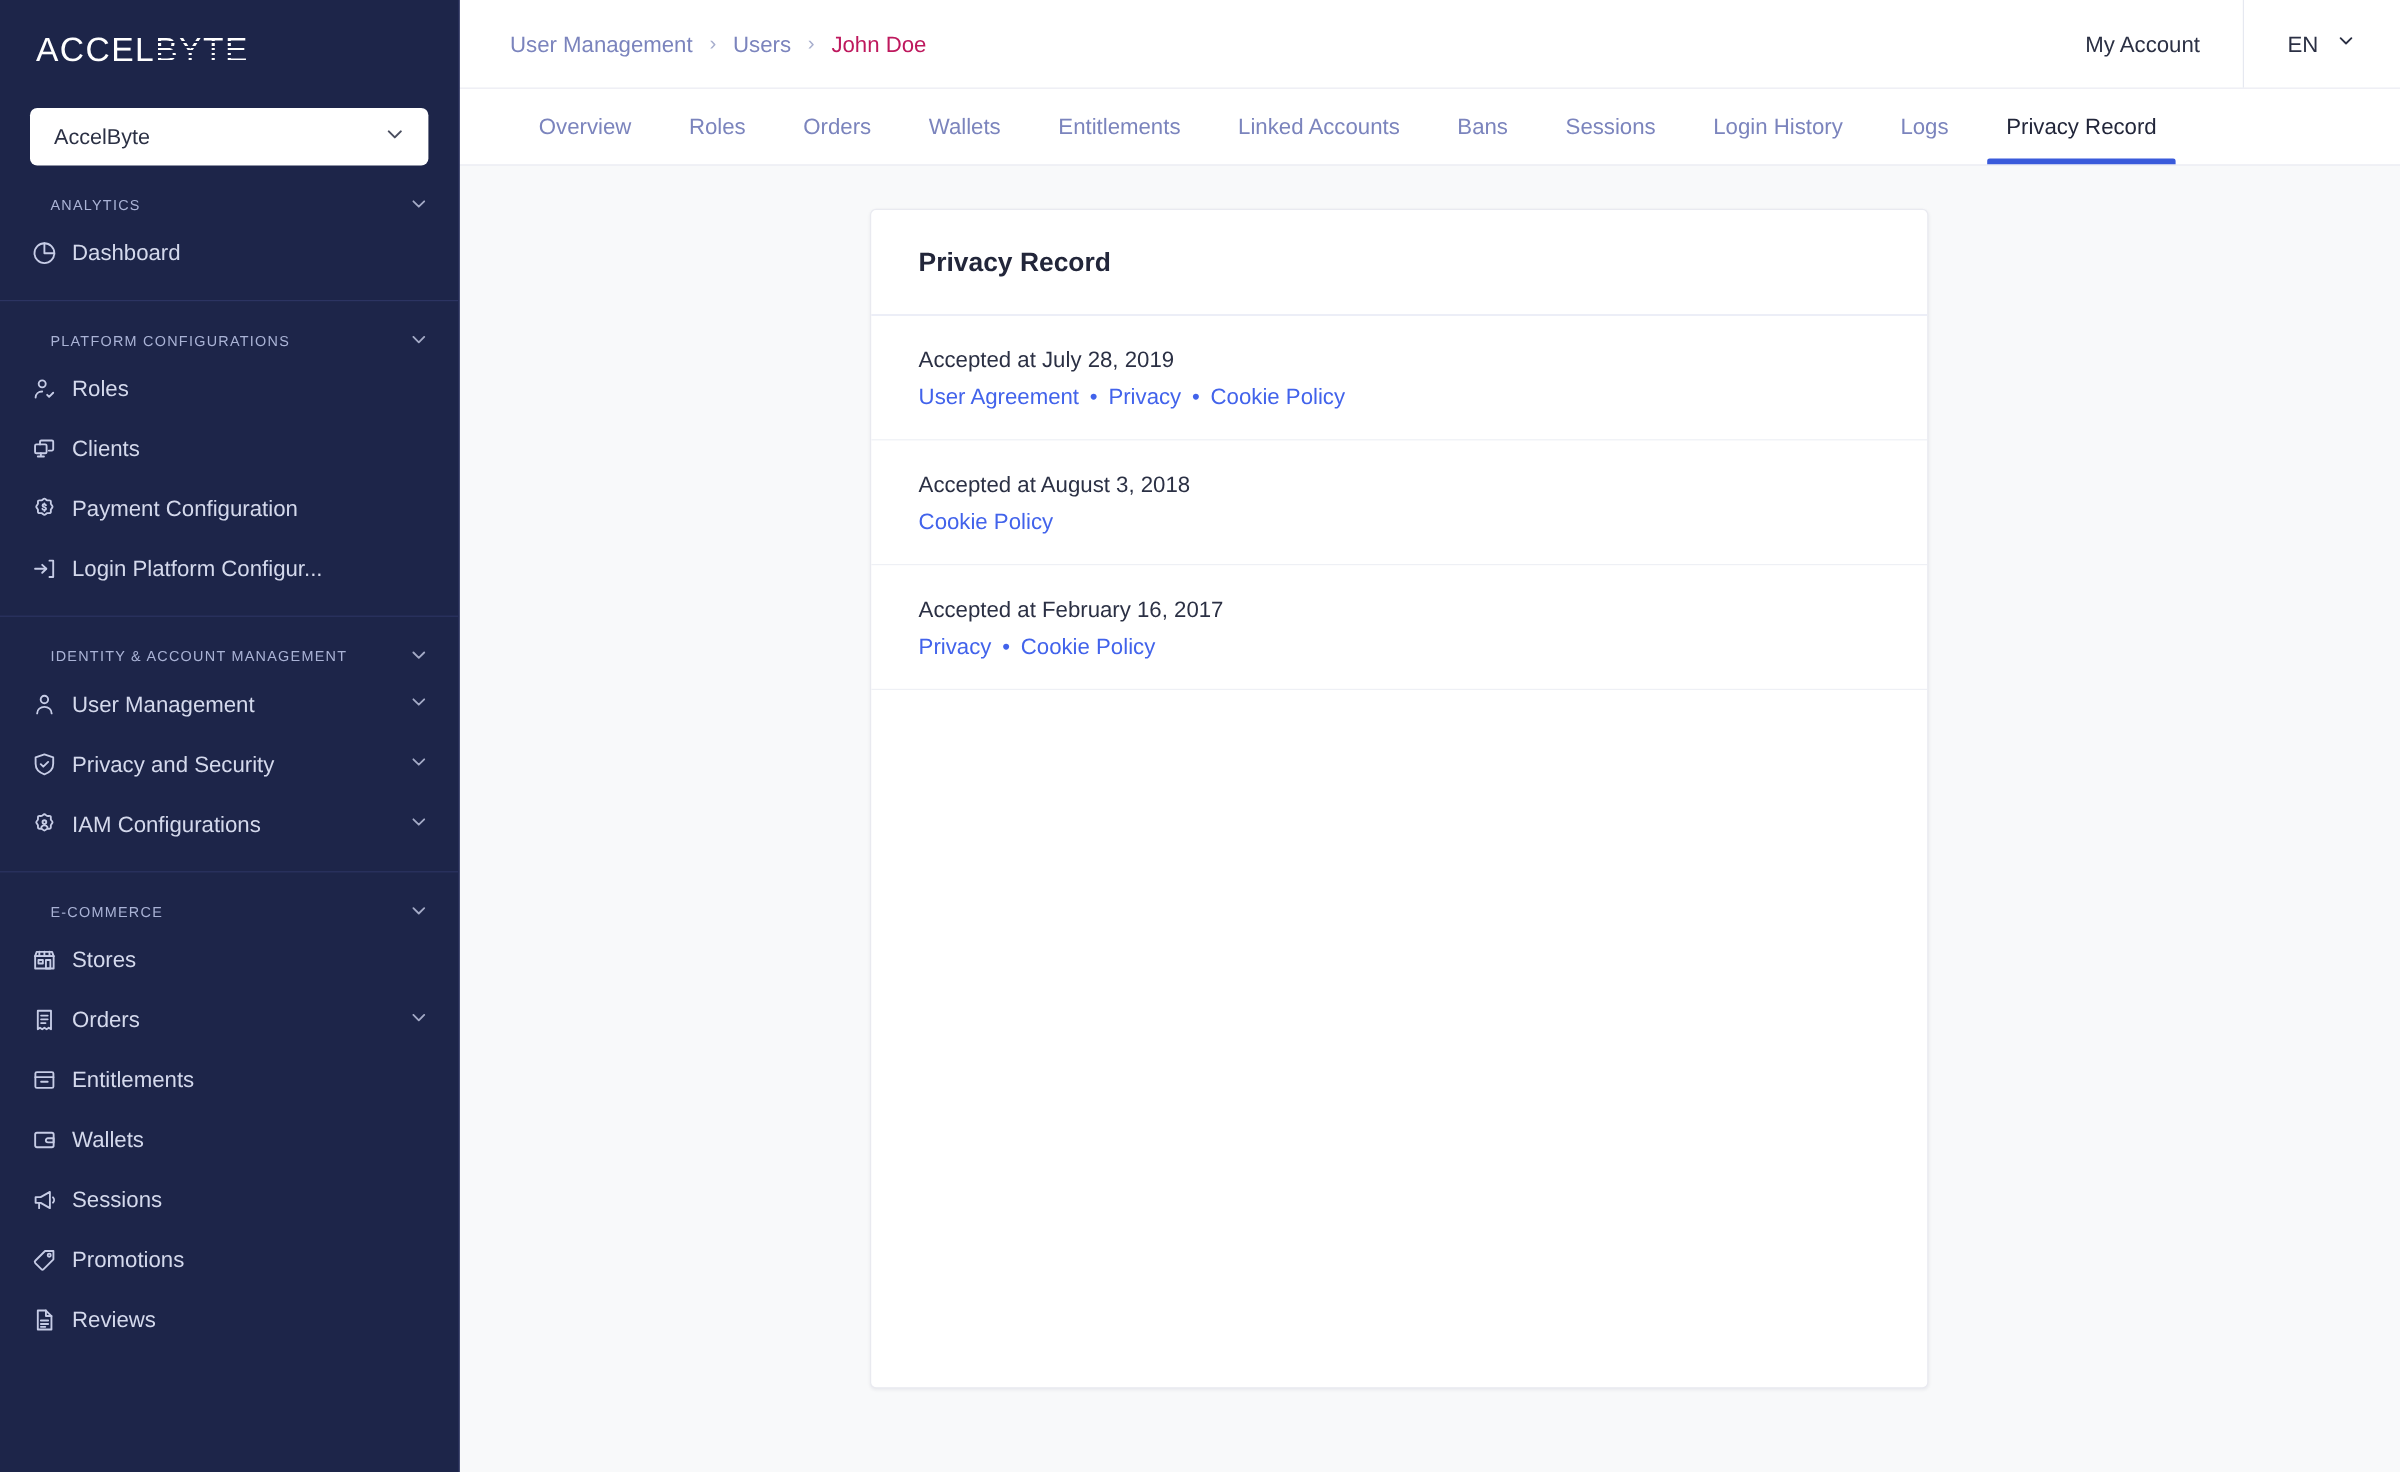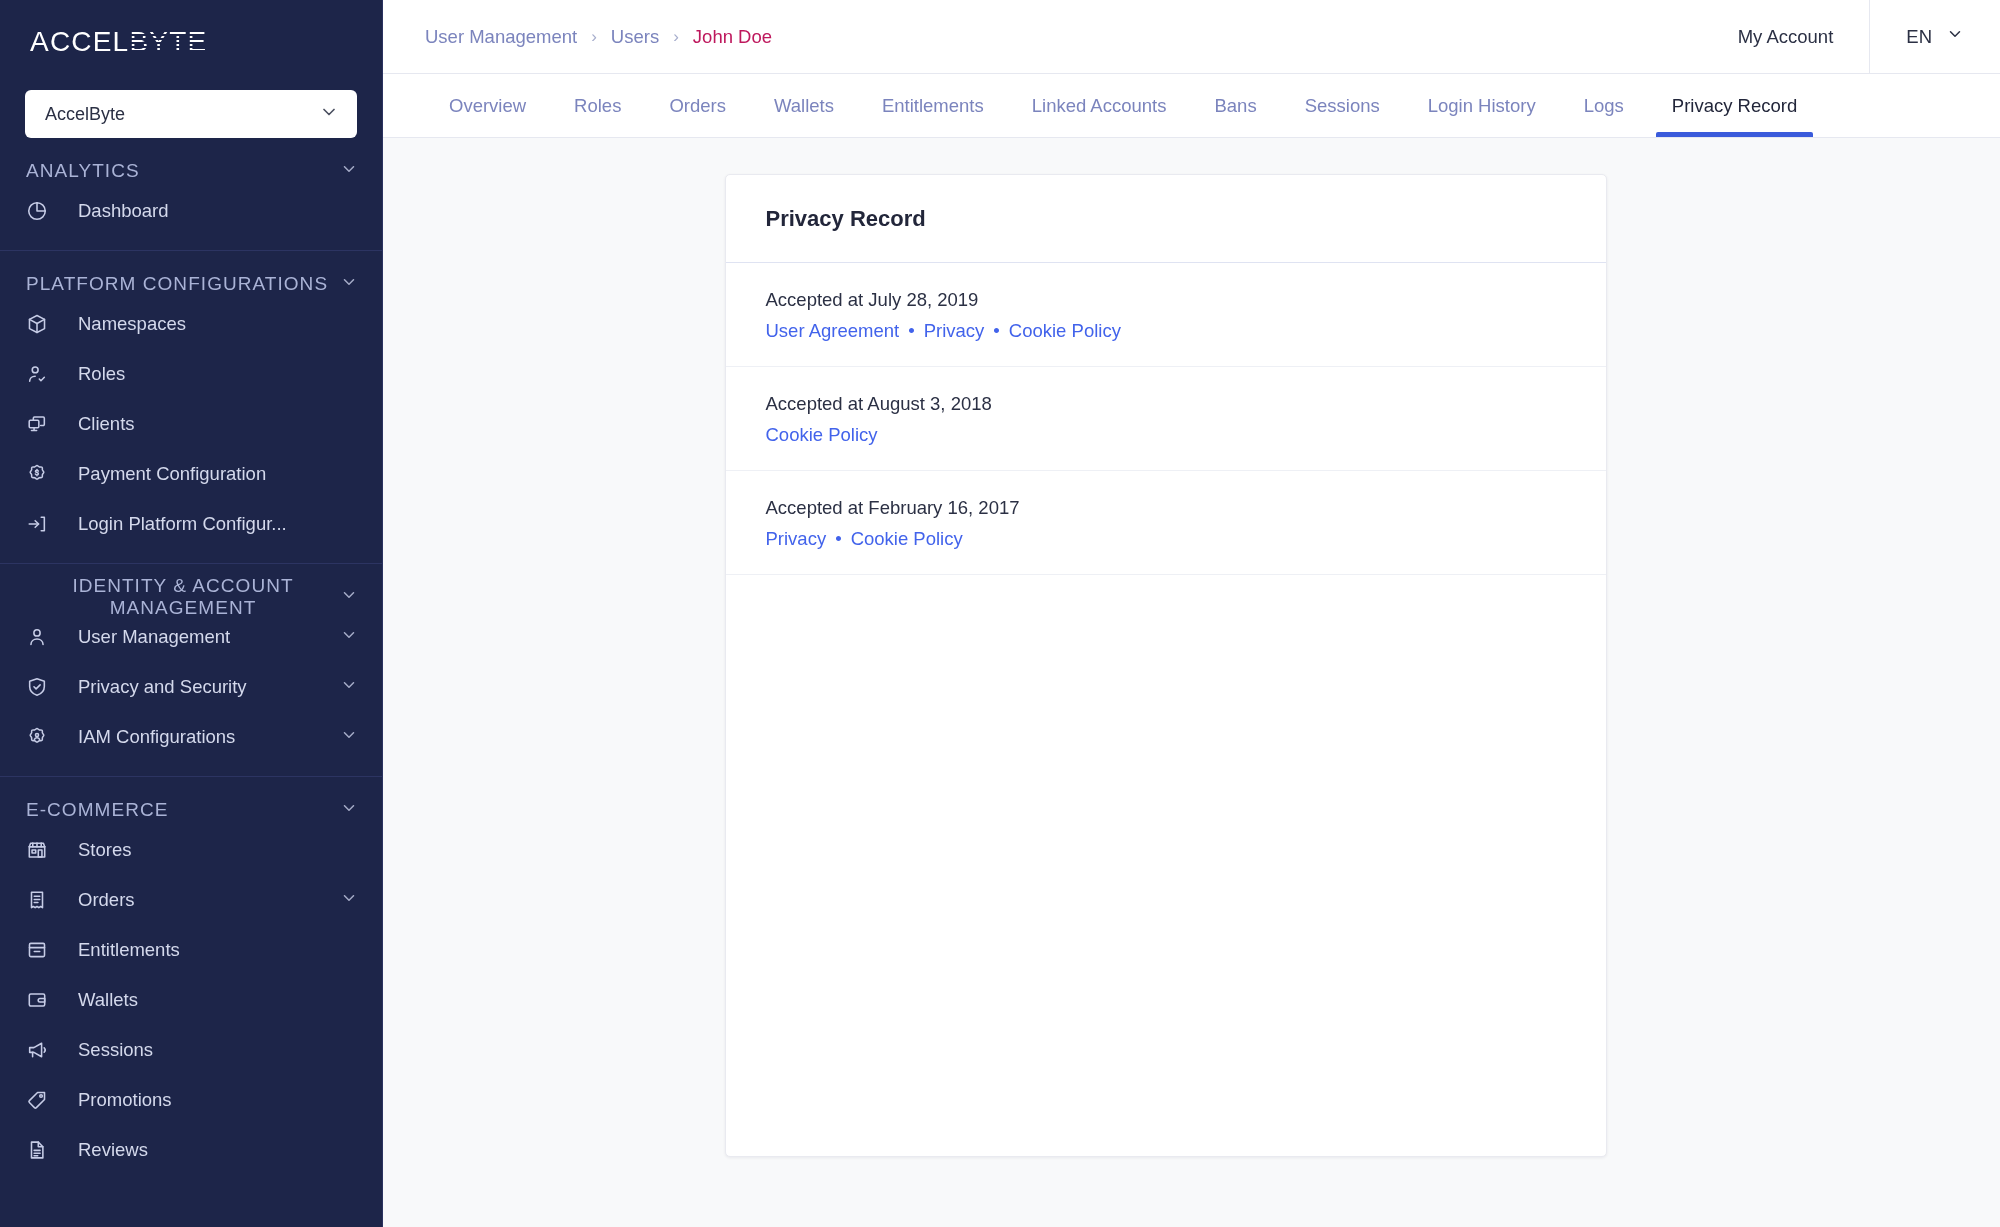--- a/index.html
+++ b/index.html
@@ -69,38 +69,38 @@
   .ns-select .chev { opacity: .85; }
   .sb-section {
     border-top: 1px solid #2c3462;
     padding: 18px 0 14px 0;
   }
   .sb-section:first-of-type { border-top: none; }
   .sb-section-head {
     display: flex;
     align-items: center;
     justify-content: space-between;
-    padding: 0 24px 0 26px;
+    padding: 0 24px 0 42px;
     height: 30px;
-    font-size: 19px;
+    font-size: 12px;
     letter-spacing: 1.05px;
     color: #aab3d6;
     text-transform: uppercase;
     cursor: pointer;
     text-align: center;
   }
   .sb-item {
     display: flex;
     align-items: center;
     height: 50px;
     padding: 0 24px 0 26px;
     font-size: 18.5px;
     color: #d4d9ec;
     cursor: pointer;
-    gap: 30px;
+    gap: 12px;
   }
   .sb-ico {
     width: 22px; height: 22px;
     display: inline-flex;
     align-items: center; justify-content: center;
     flex: 0 0 22px;
   }
   .sb-ico svg { width: 22px; height: 22px; display: block; }
   .sb-label { flex: 1 1 auto; white-space: nowrap; overflow: hidden; }
   .sb-chev { flex: 0 0 auto; opacity: .8; }
@@ -278,30 +278,20 @@
             </span>
             <span class="sb-label">Dashboard</span>
           </div>
         </div>
         <div class="sb-section">
           <div class="sb-section-head">
             <span>PLATFORM CONFIGURATIONS</span>
             <span class="sb-chev"><svg viewBox="0 0 24 24" width="18" height="18" fill="none" stroke="#c6cce6" stroke-width="2" stroke-linecap="round" stroke-linejoin="round">
                 <polyline points="6 9 12 15 18 9"></polyline>
               </svg></span>
-          </div>
-          <div class="sb-item">
-            <span class="sb-ico">
-              <svg viewBox="0 0 24 24" fill="none" stroke="#c6cce6" stroke-width="1.7" stroke-linecap="round" stroke-linejoin="round">
-                <path d="M12 2.8 20.2 7v10L12 21.2 3.8 17V7z"></path>
-                <path d="M3.8 7 12 11.4 20.2 7"></path>
-                <path d="M12 11.4V21.2"></path>
-              </svg>
-            </span>
-            <span class="sb-label">Namespaces</span>
           </div>
           <div class="sb-item">
             <span class="sb-ico">
               <svg viewBox="0 0 24 24" fill="none" stroke="#c6cce6" stroke-width="1.7" stroke-linecap="round" stroke-linejoin="round">
                 <circle cx="10" cy="7.5" r="3.2"></circle>
                 <path d="M4 20c0-3.4 2.7-5.6 6-5.6"></path>
                 <polyline points="14.5 17.5 16.3 19.3 20 15.6"></polyline>
               </svg>
             </span>
             <span class="sb-label">Roles</span>

